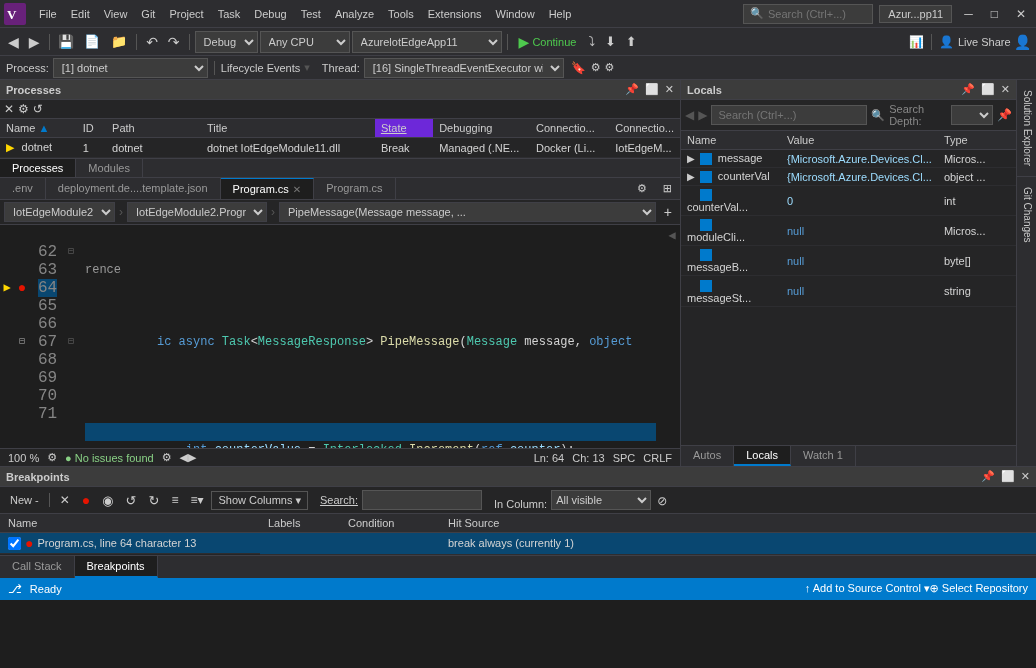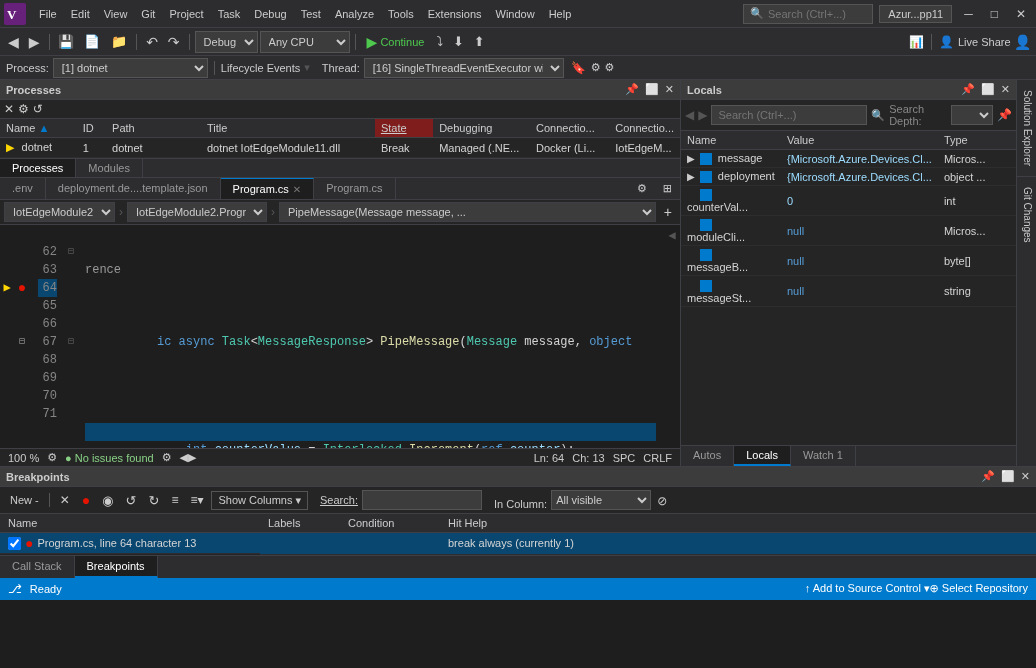--- a/index.html
+++ b/index.html
@@ -52,20 +52,23 @@
   <div style="width:1px;height:16px;background:#555;margin:0 3px;"></div>
   <button style="background:none;border:none;color:#ccc;cursor:pointer;font-size:14px;padding:2px 4px;">↶</button>
   <button style="background:none;border:none;color:#ccc;cursor:pointer;font-size:14px;padding:2px 4px;">↷</button>
   <div style="width:1px;height:16px;background:#555;margin:0 3px;"></div>
   <select style="background:#3c3c3c;border:1px solid #555;color:#ccc;padding:1px 4px;font-size:11px;height:22px;">
     <option>Debug</option>
   </select>
   <select style="background:#3c3c3c;border:1px solid #555;color:#ccc;padding:1px 4px;font-size:11px;height:22px;width:90px;">
     <option>Any CPU</option>
   </select>
+  <select style="background:#3c3c3c;border:1px solid #555;color:#ccc;padding:1px 4px;font-size:11px;height:22px;width:150px;">
+    <option>AzurelotEdgeApp11</option>
+  </select>
   <div style="width:1px;height:16px;background:#555;margin:0 3px;"></div>
   <button style="background:none;border:none;color:#4ec94e;cursor:pointer;font-size:11px;display:flex;align-items:center;gap:3px;padding:2px 6px;">
     <span style="font-size:14px;">▶</span>
     <span>Continue</span>
   </button>
   <button style="background:none;border:none;color:#ccc;cursor:pointer;font-size:13px;padding:2px 4px;">⤵</button>
   <button style="background:none;border:none;color:#ccc;cursor:pointer;font-size:13px;padding:2px 4px;">⬇</button>
   <button style="background:none;border:none;color:#ccc;cursor:pointer;font-size:13px;padding:2px 4px;">⬆</button>
   <div style="margin-left:auto;display:flex;align-items:center;gap:4px;">
     <span style="color:#ccc;font-size:12px;">📊</span>
@@ -114,21 +117,21 @@
 
       <table style="width:100%;border-collapse:collapse;font-size:11px;">
         <thead>
           <tr>
             <th style="background:#2d2d30;color:#ccc;text-align:left;padding:3px 6px;border-bottom:1px solid #3f3f46;font-weight:normal;width:80px;cursor:pointer;">
               <span>Name</span> <span style="color:#007acc;">▲</span>
             </th>
             <th style="background:#2d2d30;color:#ccc;text-align:left;padding:3px 6px;border-bottom:1px solid #3f3f46;font-weight:normal;width:30px;cursor:pointer;">ID</th>
             <th style="background:#2d2d30;color:#ccc;text-align:left;padding:3px 6px;border-bottom:1px solid #3f3f46;font-weight:normal;width:100px;cursor:pointer;">Path</th>
             <th style="background:#2d2d30;color:#ccc;text-align:left;padding:3px 6px;border-bottom:1px solid #3f3f46;font-weight:normal;width:180px;cursor:pointer;">Title</th>
-            <th style="background:#7f1d1d;color:#ccc;text-align:left;padding:3px 6px;border-bottom:1px solid #3f3f46;font-weight:normal;width:60px;cursor:pointer;text-decoration:underline;">State</th>
+            <th style="background:#6d28d9;color:#ccc;text-align:left;padding:3px 6px;border-bottom:1px solid #3f3f46;font-weight:normal;width:60px;cursor:pointer;text-decoration:underline;">State</th>
             <th style="background:#2d2d30;color:#ccc;text-align:left;padding:3px 6px;border-bottom:1px solid #3f3f46;font-weight:normal;width:100px;cursor:pointer;">Debugging</th>
             <th style="background:#2d2d30;color:#ccc;text-align:left;padding:3px 6px;border-bottom:1px solid #3f3f46;font-weight:normal;width:80px;cursor:pointer;">Connectio...</th>
             <th style="background:#2d2d30;color:#ccc;text-align:left;padding:3px 6px;border-bottom:1px solid #3f3f46;font-weight:normal;cursor:pointer;">Connectio...</th>
           </tr>
         </thead>
         <tbody>
           <tr style="cursor:pointer;">
             <td style="padding:3px 6px;border-bottom:1px solid #2d2d30;color:#d4d4d4;">
               <span style="color:#ffd700;margin-right:4px;">▶</span>
               <span>dotnet</span>
@@ -204,21 +207,21 @@
         <div style="height:18px;"></div>
         <div style="height:18px;display:flex;align-items:center;justify-content:center;">
           <span style="color:#888;font-size:10px;">⊟</span>
         </div>
         <div style="height:18px;"></div>
         <div style="height:18px;"></div>
         <div style="height:18px;"></div>
         <div style="height:18px;"></div>
       </div>
 
-      <div style="background:#1e1e1e;color:#858585;text-align:right;padding:0 8px;font-family:'Courier New',monospace;font-size:12px;line-height:18px;user-select:none;flex-shrink:0;width:35px;">
+      <div style="background:#1e1e1e;color:#858585;text-align:right;padding:0 8px;font-family:'Courier New',monospace;font-size:16px;line-height:18px;user-select:none;flex-shrink:0;width:35px;">
         <div style="height:18px;"></div>
         <div style="height:18px;">62</div>
         <div style="height:18px;">63</div>
         <div style="height:18px;background:#094771;">64</div>
         <div style="height:18px;">65</div>
         <div style="height:18px;">66</div>
         <div style="height:18px;">67</div>
         <div style="height:18px;">68</div>
         <div style="height:18px;">69</div>
         <div style="height:18px;">70</div>
@@ -313,21 +316,21 @@
               <span style="display:inline-block;width:12px;height:12px;background:#007acc;vertical-align:middle;margin-right:3px;"></span>
               <span>message</span>
             </td>
             <td style="padding:2px 6px;border-bottom:1px solid #2d2d30;color:#9cdcfe;overflow:hidden;text-overflow:ellipsis;white-space:nowrap;">{Microsoft.Azure.Devices.Cl...</td>
             <td style="padding:2px 6px;border-bottom:1px solid #2d2d30;color:#d4d4d4;">Micros...</td>
           </tr>
           <tr style="cursor:pointer;">
             <td style="padding:2px 6px;border-bottom:1px solid #2d2d30;color:#d4d4d4;">
               <span style="color:#ccc;font-size:10px;margin-right:2px;cursor:pointer;">▶</span>
               <span style="display:inline-block;width:12px;height:12px;background:#007acc;vertical-align:middle;margin-right:3px;"></span>
-              <span>deployment</span>
+              <span>counterVal</span>
             </td>
             <td style="padding:2px 6px;border-bottom:1px solid #2d2d30;color:#9cdcfe;overflow:hidden;text-overflow:ellipsis;white-space:nowrap;">{Microsoft.Azure.Devices.Cl...</td>
             <td style="padding:2px 6px;border-bottom:1px solid #2d2d30;color:#d4d4d4;">object ...</td>
           </tr>
           <tr style="cursor:pointer;">
             <td style="padding:2px 6px;border-bottom:1px solid #2d2d30;color:#d4d4d4;">
               <span style="color:#ccc;font-size:10px;margin-right:2px;opacity:0;">▶</span>
               <span style="display:inline-block;width:12px;height:12px;background:#007acc;vertical-align:middle;margin-right:3px;"></span>
               <span>counterVal...</span>
             </td>
@@ -410,21 +413,21 @@
       <button style="background:none;border:none;color:#ccc;cursor:pointer;font-size:12px;padding:2px;">⊘</button>
     </div>
   </div>
 
   <table style="width:100%;border-collapse:collapse;font-size:11px;">
     <thead>
       <tr>
         <th style="background:#2d2d30;color:#ccc;text-align:left;padding:3px 8px;border-bottom:1px solid #3f3f46;font-weight:normal;width:260px;">Name</th>
         <th style="background:#2d2d30;color:#ccc;text-align:left;padding:3px 8px;border-bottom:1px solid #3f3f46;font-weight:normal;width:80px;">Labels</th>
         <th style="background:#2d2d30;color:#ccc;text-align:left;padding:3px 8px;border-bottom:1px solid #3f3f46;font-weight:normal;width:100px;">Condition</th>
-        <th style="background:#2d2d30;color:#ccc;text-align:left;padding:3px 8px;border-bottom:1px solid #3f3f46;font-weight:normal;">Hit Help</th>
+        <th style="background:#2d2d30;color:#ccc;text-align:left;padding:3px 8px;border-bottom:1px solid #3f3f46;font-weight:normal;">Hit Source</th>
       </tr>
     </thead>
     <tbody>
       <tr style="cursor:pointer;background:#094771;">
         <td style="padding:3px 8px;border-bottom:1px solid #2d2d30;color:#d4d4d4;display:flex;align-items:center;">
           <input type="checkbox" checked="" style="margin-right: 4px;">
           <span style="color:#e51400;font-size:14px;margin-right:4px;line-height:1;">●</span>
           <span>Program.cs, line 64 character 13</span>
         </td>
         <td style="padding:3px 8px;border-bottom:1px solid #2d2d30;color:#d4d4d4;"></td>

